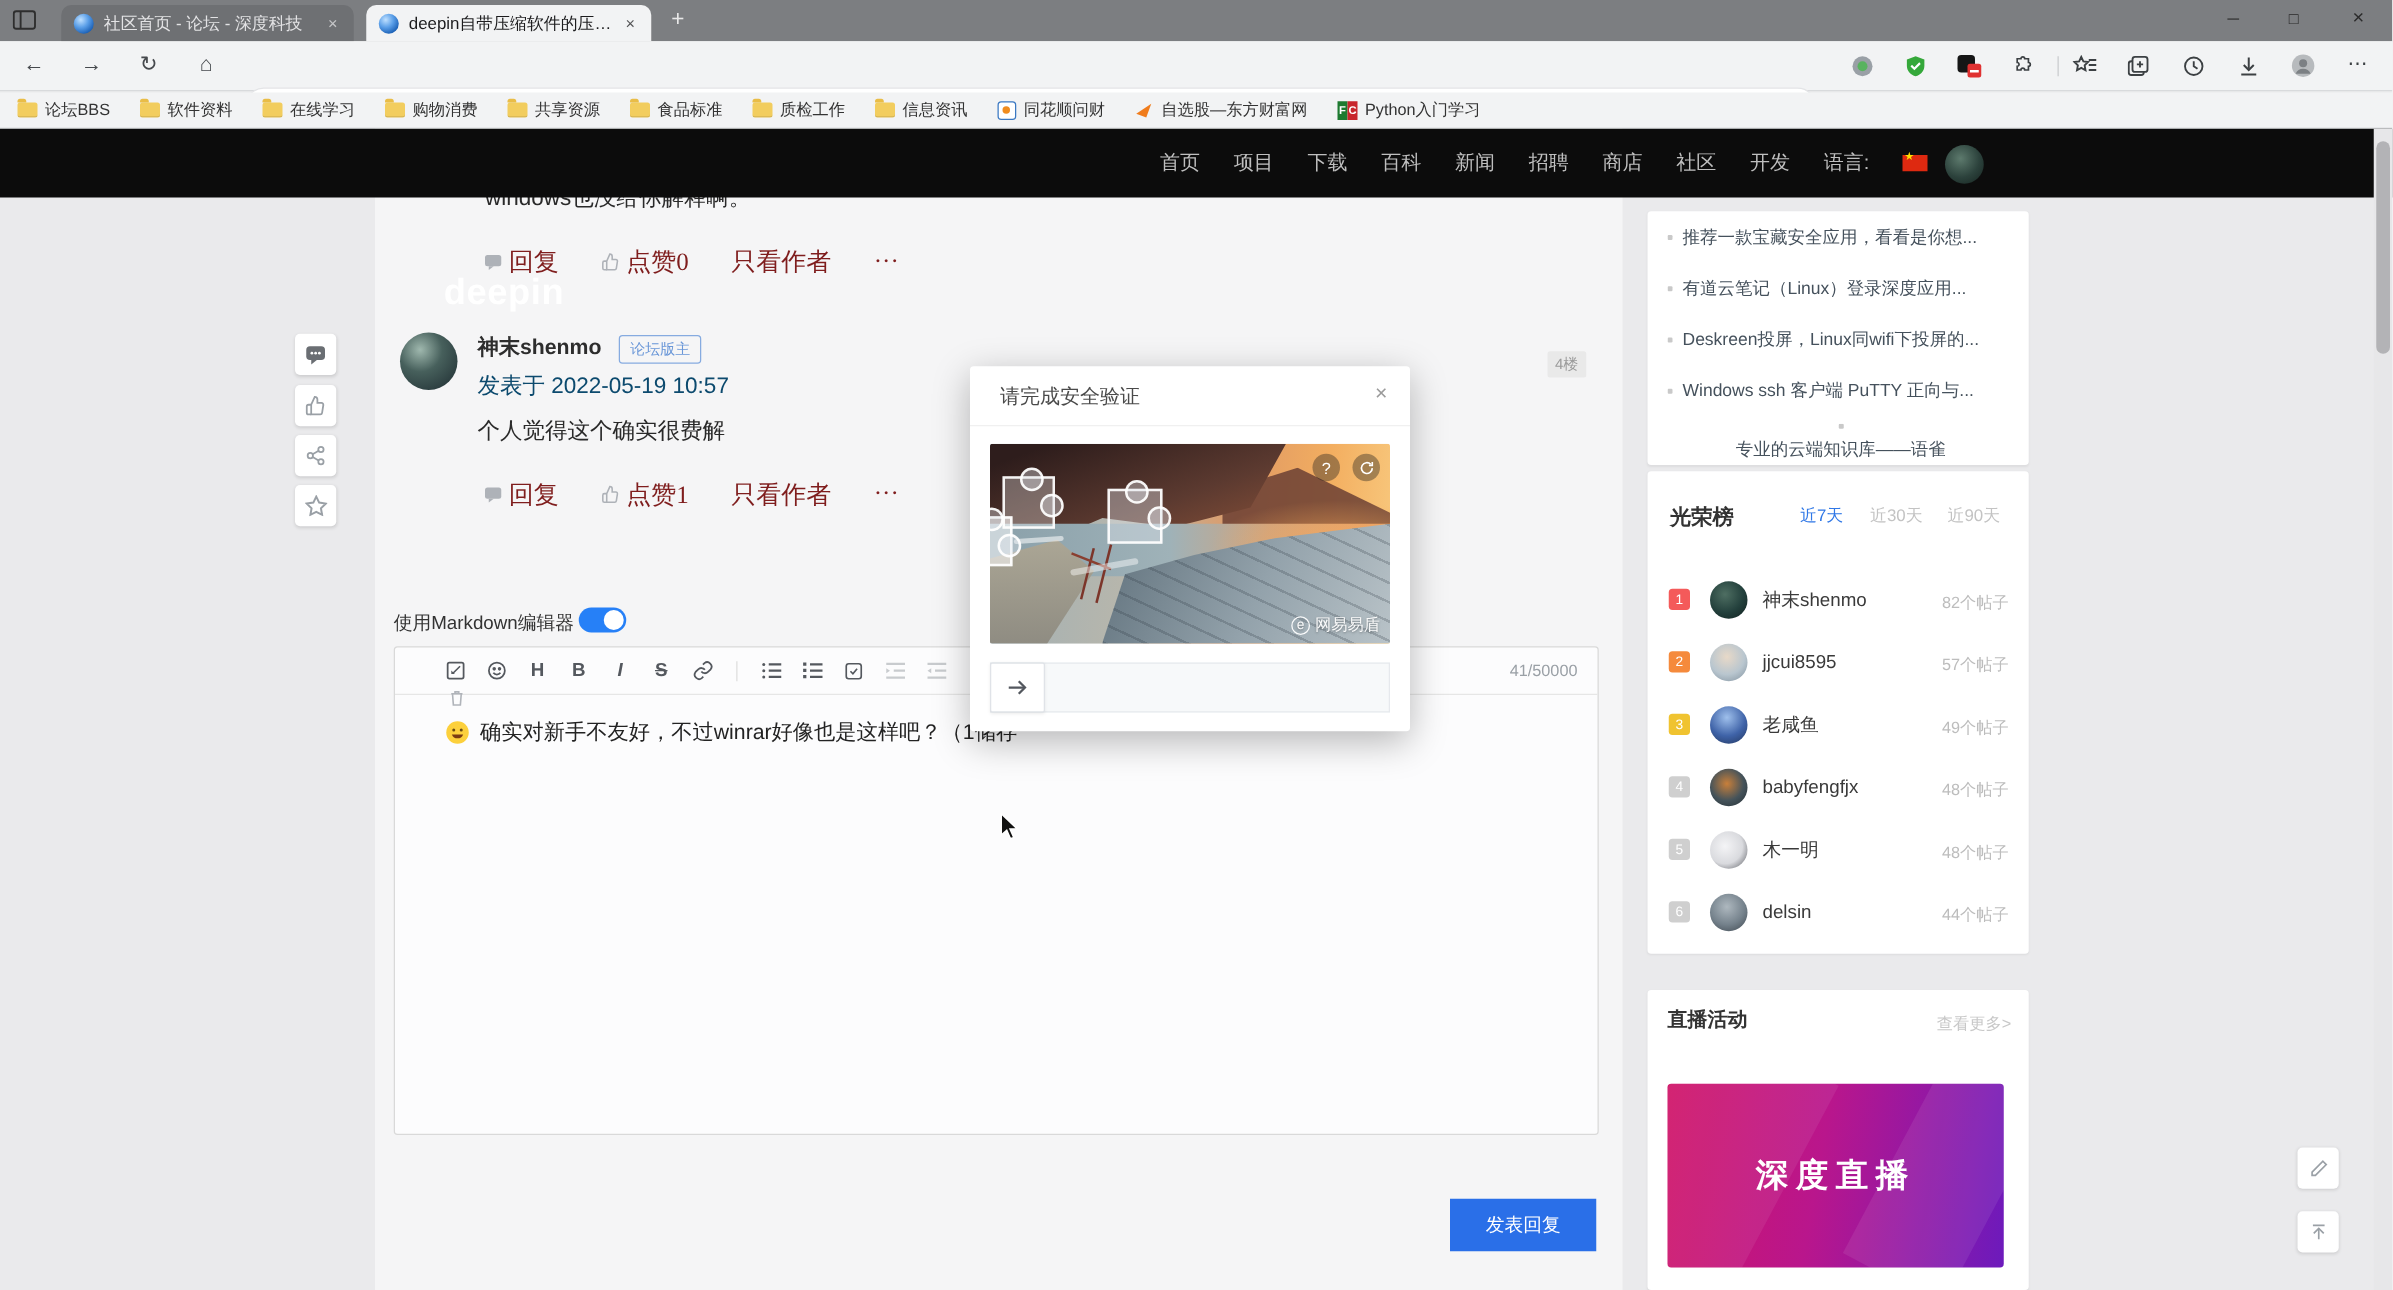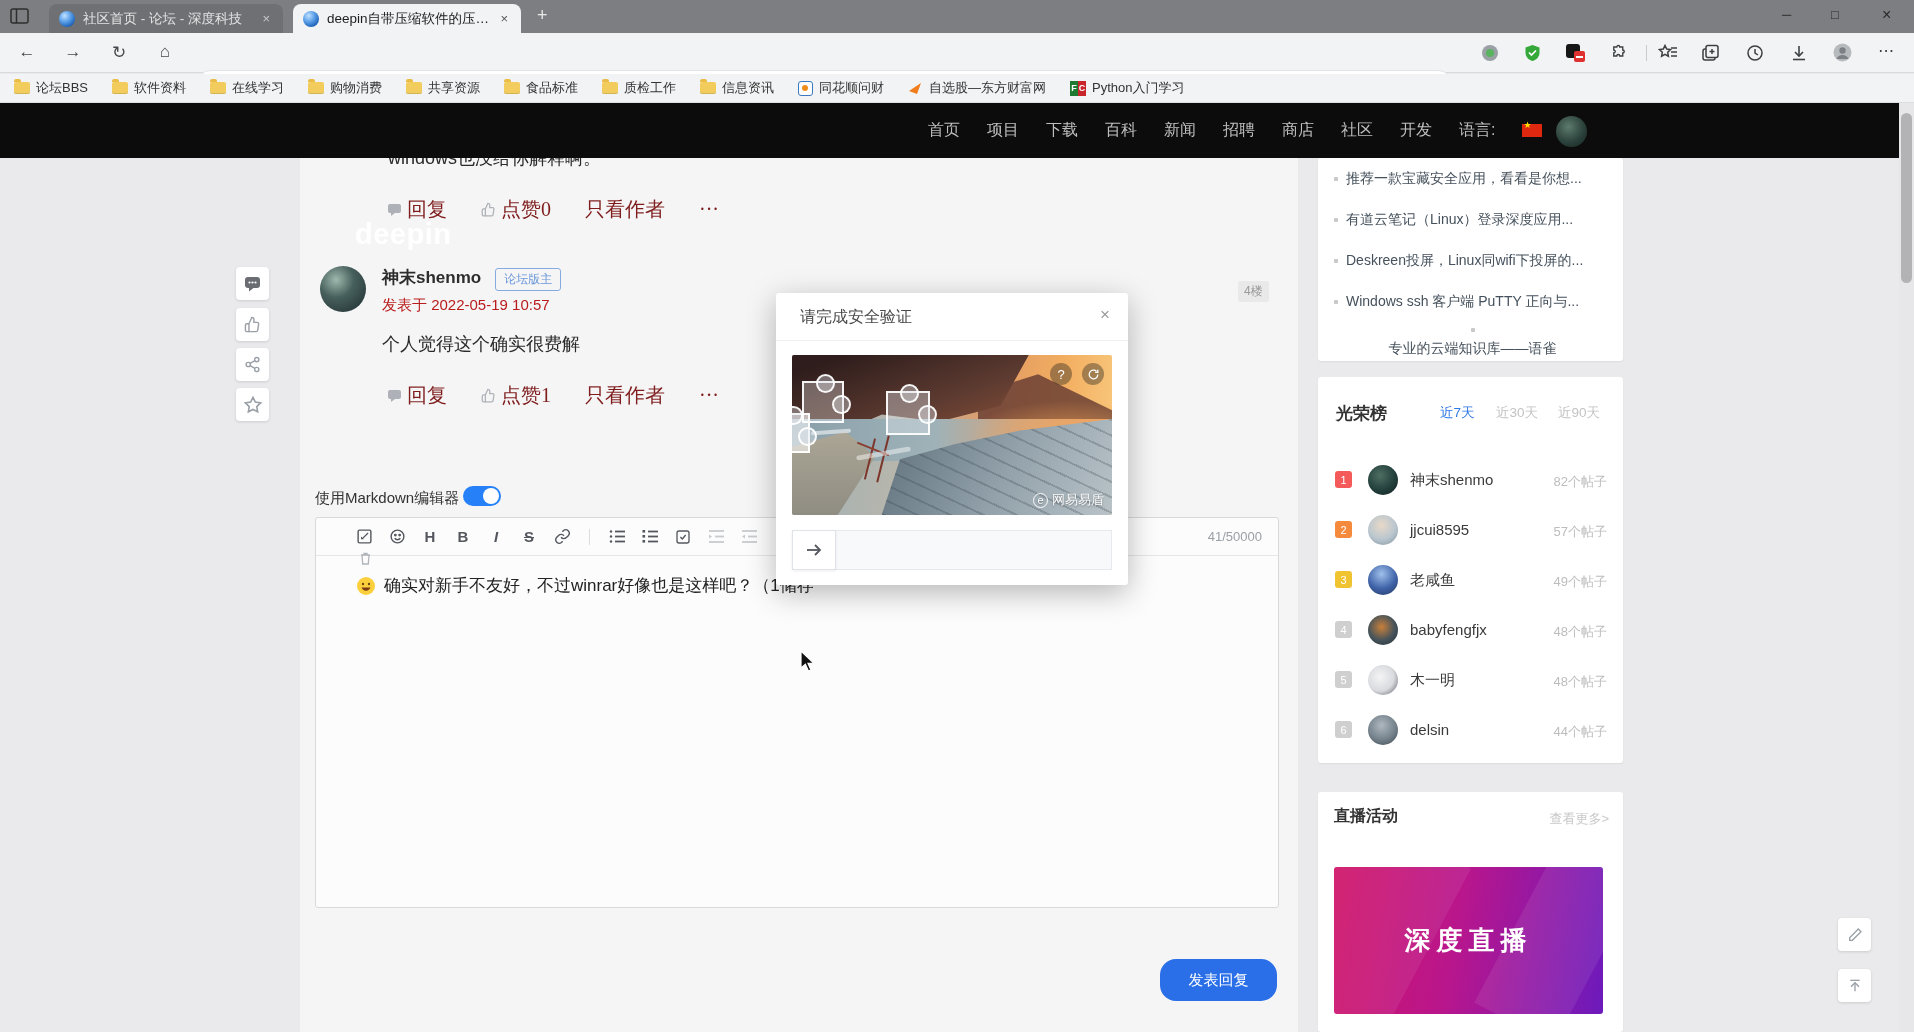--- a/index.html
+++ b/index.html
@@ -48,21 +48,21 @@
   #mdlabel{position:absolute;left:315px;top:489px;font-size:15px;color:#333;}
   #mdtoggle{position:absolute;left:463px;top:486px;width:38px;height:20px;border-radius:10px;background:#2680f7;}
   #mdtoggle:after{content:"";position:absolute;right:2px;top:2px;width:16px;height:16px;border-radius:50%;background:#fff;}
   #editor{position:absolute;left:315px;top:517px;width:964px;height:391px;background:#fcfcfd;border:1px solid #d9d9d9;border-radius:3px;box-sizing:border-box;}
   #ed-toolbar{position:absolute;left:0;top:0;width:100%;height:38px;border-bottom:1px solid #e6e6e6;box-sizing:border-box;display:flex;align-items:center;padding-left:38px;gap:13px;}
   .tb-ic{display:flex;align-items:center;justify-content:center;width:20px;height:20px;color:#54585e;font-size:15px;}
   .tb-letter{font-weight:600;}
   .tb-sep{width:1px;height:16px;background:#ddd;margin:0 4px;}
   #charcount{position:absolute;right:16px;top:11px;font-size:13px;color:#9aa0a6;}
   #ed-content{position:absolute;left:40px;top:56px;display:flex;align-items:center;gap:8px;}
-  #submit{position:absolute;left:1160px;top:959px;width:117px;height:42px;background:#2a6fe8;border-radius:16px;color:#fff;font-size:15px;display:flex;align-items:center;justify-content:center;}
+  #submit{position:absolute;left:1160px;top:959px;width:117px;height:42px;background:#2a6fe8;border-radius:0;color:#fff;font-size:15px;display:flex;align-items:center;justify-content:center;}
 
   
   .card{position:absolute;left:1318px;width:305px;background:#fff;border-radius:3px;box-shadow:0 1px 2px rgba(0,0,0,.06);}
   .hl-item{position:absolute;left:16px;right:12px;height:30px;display:flex;align-items:center;gap:8px;font-size:14px;color:#45515c;overflow:hidden;white-space:nowrap;}
   .hl-dot{width:4px;height:4px;background:#c9c9c9;border-radius:1px;flex:0 0 4px;}
   .honor-row{position:absolute;left:0;width:100%;height:50px;}
   .rank{position:absolute;left:17px;top:16px;width:17px;height:17px;border-radius:3px;color:#fff;font-size:11px;display:flex;align-items:center;justify-content:center;}
   .havatar{position:absolute;left:50px;top:10px;width:30px;height:30px;border-radius:50%;}
   .hname{position:absolute;left:92px;top:16px;font-size:15px;color:#3a3a3a;}
   .hcount{position:absolute;right:16px;top:18px;font-size:13px;color:#bdbdbd;}
@@ -275,21 +275,21 @@
     <span class="act">
         <span>···</span>
       </span>
   </div>
 
   <div class="abs" style="left:320px;top:266px;width:46px;height:46px;border-radius:50%;background:radial-gradient(circle at 35% 30%,#9fb8ae 0%,#47605c 40%,#1d2b30 100%);z-index:1;"></div>
   <div class="abs" style="left:382px;top:266px;z-index:1;">
     <span style="font-size:17px;font-weight:600;color:#2d2d2d;">神末shenmo</span><span class="role-badge">论坛版主</span>
   </div>
   <div class="floor-badge" style="left:1238px;top:281px;z-index:1;">4楼</div>
-  <div class="abs" style="left:382px;top:296px;font-size:15px;color:#b91c1c;z-index:1;">发表于 2022-05-19 10:57</div>
+  <div class="abs" style="left:382px;top:296px;font-size:18px;color:#0c4a6e;z-index:1;">发表于 2022-05-19 10:57</div>
   <div class="abs post-text" style="left:382px;top:332px;z-index:1;">个人觉得这个确实很费解</div>
   <div class="act-row" style="left:387px;top:382px;gap:34px;z-index:1;">
     <span class="act">
         <svg width="15" height="14" viewBox="0 0 15 14">
           <rect x="1" y="1" width="13" height="9" rx="2" fill="#aeb2b8"></rect>
           <path d="M4 10l0 3 4-3z" fill="#aeb2b8"></path>
         </svg>
         <span>回复</span>
       </span>
     <span class="act">
@@ -433,21 +433,21 @@
             <circle cx="13" cy="8" r="1.2" fill="#6b4a12"></circle>
             <path d="M5.5 11.5a4.8 4.8 0 0 0 9 0z" fill="#7a3b12"></path>
           </svg>
         </span>
       <span style="font-size:17px;color:#232323;white-space:nowrap;">确实对新手不友好，不过winrar好像也是这样吧？（1储存</span>
     </div>
   </div>
 
   <div id="submit">发表回复</div>
 
-  <div class="card" style="top:158px;height:203px;z-index:2;">
+  <div class="card" style="top:169px;height:203px;z-index:2;">
     <div class="hl-item" style="top:6px;">
         <span class="hl-dot"></span>
         <span>推荐一款宝藏安全应用，看看是你想...</span>
       </div>
     <div class="hl-item" style="top:47px;">
         <span class="hl-dot"></span>
         <span>有道云笔记（Linux）登录深度应用...</span>
       </div>
     <div class="hl-item" style="top:88px;">
         <span class="hl-dot"></span>

